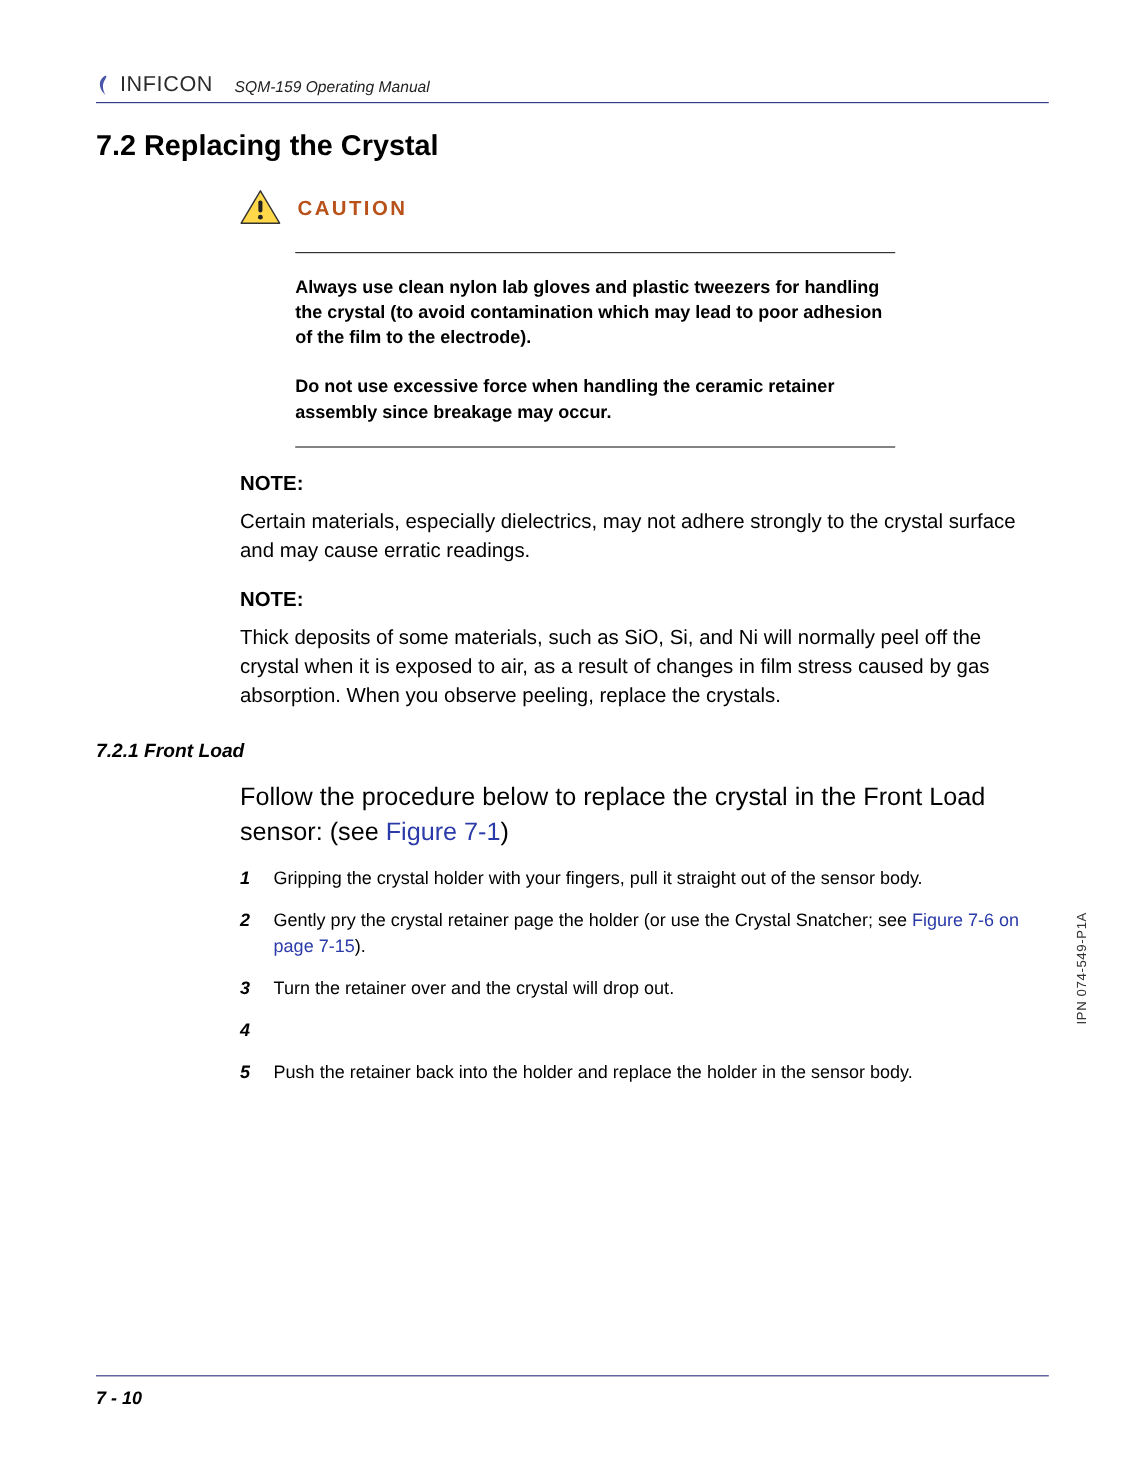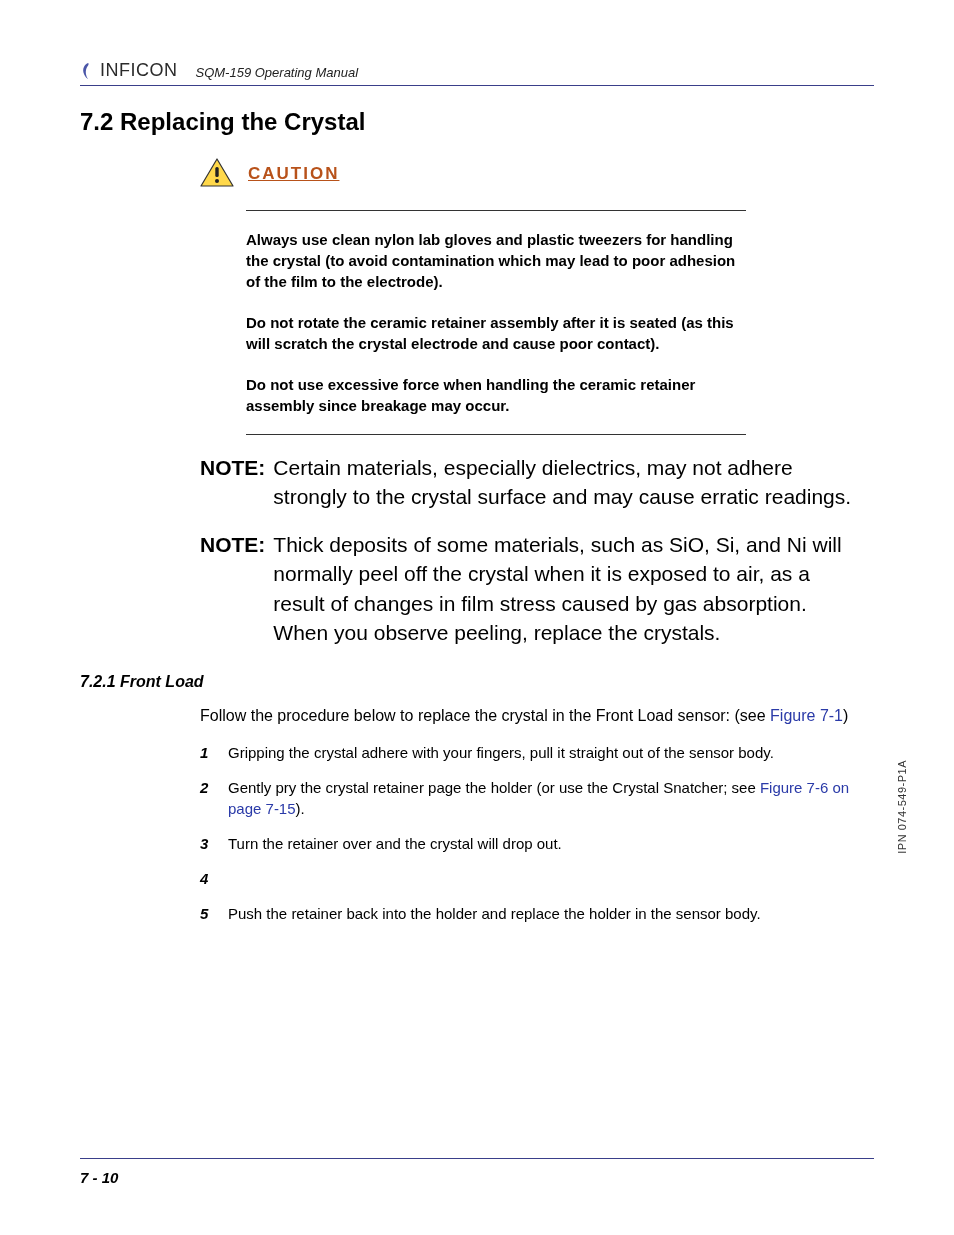--- a/index.html
+++ b/index.html
@@ -6,34 +6,34 @@
   html, body { width: 954px; height: 1235px; background: #fff; font-family: Arial, Helvetica, sans-serif; color: #000; }
   .page { position: relative; width: 954px; height: 1235px; padding: 60px 80px 60px 80px; }
   .header { display: flex; align-items: flex-end; gap: 12px; border-bottom: 1.5px solid #3a3f8a; padding-bottom: 4px; margin-bottom: 22px; }
   .logo { display: flex; align-items: center; gap: 4px; }
   .logo-text { font-family: Arial, sans-serif; font-weight: 400; font-size: 18px; letter-spacing: 0.5px; color: #2b2b2b; }
   .doc-title { font-style: italic; font-size: 13px; color: #222; margin-left: 6px; padding-bottom: 1px; }
   .section-heading { font-weight: bold; font-size: 24px; margin-bottom: 22px; }
   .caution-block { margin-left: 120px; margin-bottom: 14px; }
   .caution-row { display: flex; align-items: flex-start; gap: 14px; }
   .warn-icon { flex: 0 0 auto; }
-  .caution-heading { font-weight: bold; color: #b8521a; font-size: 17px; letter-spacing: 2px; margin-top: 6px; text-decoration: underline; }
+  .caution-heading { font-weight: bold; color: #b8521a; font-size: 17px; letter-spacing: 2px; margin-top: 6px; }
   .caution-body { margin-left: 46px; margin-top: 22px; width: 500px; }
   .caution-rule { border: none; border-top: 1.2px solid #333; margin: 0; }
   .caution-text { font-weight: bold; font-size: 15px; line-height: 1.4; padding: 18px 0; }
   .caution-text p + p { margin-top: 20px; }
-  .note-block { display: flex; gap: 8px; margin-left: 120px; margin-top: 18px; margin-right: 10px; font-size: 21px; line-height: 1.4; }
+  .note-block { display: flex; gap: 8px; margin-left: 120px; margin-top: 18px; margin-right: 10px; font-size: 17px; line-height: 1.4; flex-direction: column; }
   .note-label { font-weight: bold; flex: 0 0 auto; }
   .sub-heading { font-style: italic; font-weight: bold; font-size: 16px; margin-top: 26px; margin-bottom: 14px; }
-  .body-para { margin-left: 120px; font-size: 16px; line-height: 1.4; margin-bottom: 14px; margin-right: 10px; }
+  .body-para { margin-left: 120px; font-size: 21px; line-height: 1.4; margin-bottom: 14px; margin-right: 10px; }
   .fig-link { color: #2a3aa8; }
   .steps { margin-left: 120px; margin-right: 10px; }
   .step { display: flex; gap: 12px; font-size: 15px; line-height: 1.4; margin-bottom: 14px; }
   .step-num { font-weight: bold; font-style: italic; flex: 0 0 16px; }
-  .footer { position: absolute; left: 80px; right: 80px; bottom: 48px; border-top: 1.5px solid #3a3f8a; padding-top: 10px; }
+  .footer { position: absolute; left: 80px; right: 80px; bottom: 60px; border-top: 1.5px solid #3a3f8a; padding-top: 10px; }
   .page-num { font-weight: bold; font-style: italic; font-size: 15px; }
   .side-ipn { position: absolute; right: 46px; top: 760px; font-size: 11px; color: #333; writing-mode: vertical-rl; transform: rotate(180deg); letter-spacing: 0.5px; }
 </style>
 </head>
 <body>
 
 <div class="page">
   <div class="header">
     <div class="logo">
       <svg width="16" height="18" viewBox="0 0 16 18">
@@ -52,21 +52,20 @@
         <path d="M17 1 L33 28 L1 28 Z" fill="#ffd84a" stroke="#333" stroke-width="1.2" stroke-linejoin="round"></path>
         <rect x="15.3" y="9" width="3.4" height="10" rx="1.5" fill="#222"></rect>
         <circle cx="17" cy="23" r="2" fill="#222"></circle>
       </svg>
       <div class="caution-heading">CAUTION</div>
     </div>
     <div class="caution-body">
       <hr class="caution-rule">
       <div class="caution-text">
         <p>Always use clean nylon lab gloves and plastic tweezers for handling the crystal (to avoid contamination which may lead to poor adhesion of the film to the electrode).</p>
-        <p>Do not rotate the ceramic retainer assembly after it is seated (as this will scratch the crystal electrode and cause poor contact).</p>
         <p>Do not use excessive force when handling the ceramic retainer assembly since breakage may occur.</p>
       </div>
       <hr class="caution-rule">
     </div>
   </div>
 
   <div class="note-block">
     <span class="note-label">NOTE:</span>
     <span>Certain materials, especially dielectrics, may not adhere strongly to the crystal surface and may cause erratic readings.</span>
   </div>
@@ -77,21 +76,21 @@
 
   <h2 class="sub-heading">7.2.1  Front Load</h2>
 
   <p class="body-para">
     <span>Follow the procedure below to replace the crystal in the Front Load sensor: (see </span><span class="fig-link">Figure 7-1</span><span>)</span>
   </p>
 
   <div class="steps">
     <div class="step">
       <span class="step-num">1</span>
-      <span>Gripping the crystal adhere with your fingers, pull it straight out of the sensor body.</span>
+      <span>Gripping the crystal holder with your fingers, pull it straight out of the sensor body.</span>
     </div>
     <div class="step">
       <span class="step-num">2</span>
       <span>
         <span>Gently pry the crystal retainer page the holder (or use the Crystal Snatcher; see </span><span class="fig-link">Figure 7-6 on page 7-15</span><span>).</span>
       </span>
     </div>
     <div class="step">
       <span class="step-num">3</span>
       <span>Turn the retainer over and the crystal will drop out.</span>

